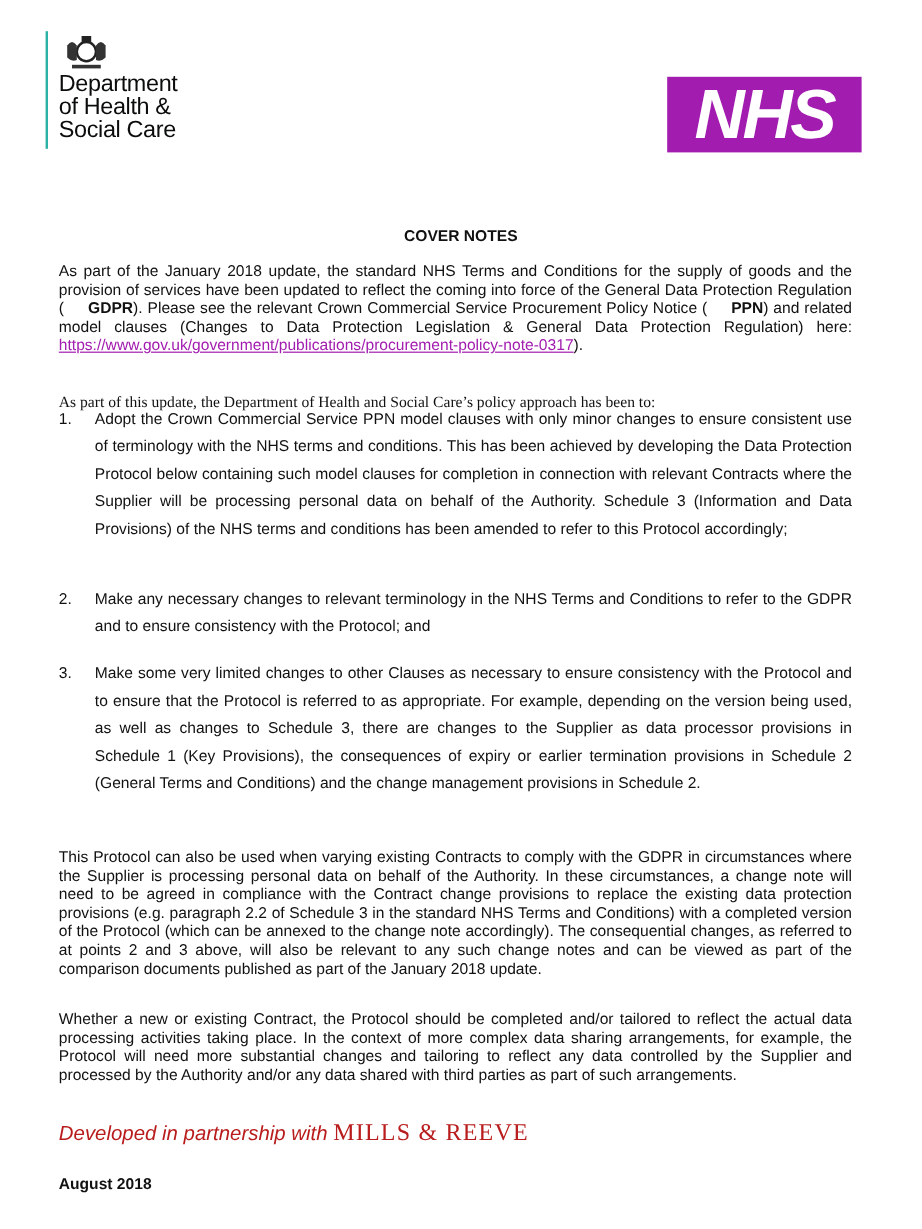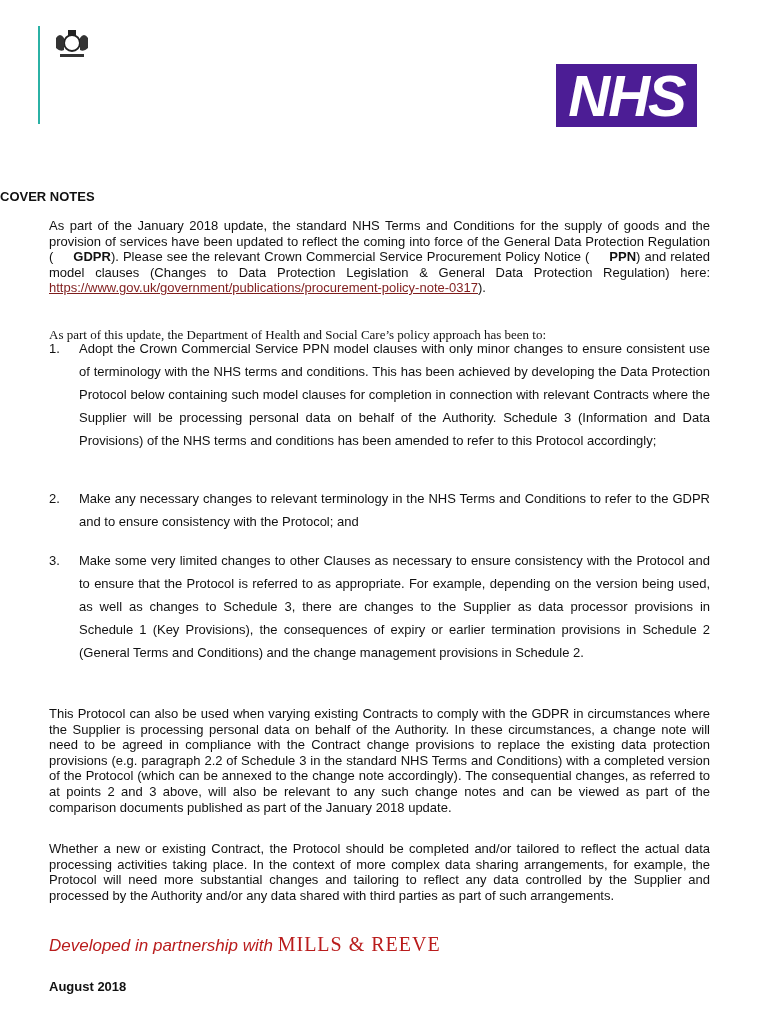--- a/index.html
+++ b/index.html
@@ -2,47 +2,52 @@
 <html><head>
 <meta charset="utf-8">
 <style>
   html, body { margin:0; padding:0; background:#ffffff; }
   body { width:768px; height:1024px; position:relative; overflow:hidden;
          font-family:"Liberation Sans", sans-serif; color:#111; }
   .dhsc { position:absolute; left:38px; top:26px; width:140px; height:100px; }
   .dhsc-bar { position:absolute; left:0; top:0; width:2px; height:98px; background:#2bb1a5; }
   .crest { position:absolute; left:14px; top:2px; width:40px; height:32px; }
   .dhsc-text { position:absolute; left:11px; top:35px; font-size:19.5px; line-height:19px; color:#0b0c0c; letter-spacing:-0.3px; }
-  .nhs { position:absolute; left:556px; top:64px; width:141px; height:63px; background:#4c1d95;
+  .nhs { position:absolute; left:556px; top:64px; width:162px; height:63px; background:#a21caf;
          color:#fff; font-weight:bold; font-style:italic; font-size:58px; line-height:63px;
          text-align:center; letter-spacing:-2px; }
-  .title { position:absolute; left:0; width:768px; top:189px; text-align:left; font-weight:bold; font-size:13px; }
+  .title { position:absolute; left:0; width:768px; top:189px; text-align:center; font-weight:bold; font-size:13px; }
   .para { position:absolute; left:49px; width:661px; font-size:13px; line-height:15.6px; text-align:justify; }
   .para b { font-weight:bold;margin-left:20px; }
-  .para a { color:#7f1d1d; text-decoration:underline; }
+  .para a { color:#a21caf; text-decoration:underline; }
   .item { position:absolute; left:49px; width:661px; font-size:13px; line-height:23px; }
   .item .num { position:absolute; left:0; top:0; }
   .item .txt { margin-left:30px; text-align:justify; }
   .partner { position:absolute; left:49px; top:933px; font-size:17px; color:#b91c1c; white-space:nowrap; }
   .partner .it { font-style:italic; }
   .partner .mr { font-family:"Liberation Serif", serif; font-size:20px; letter-spacing:1px; }
   .date { position:absolute; left:49px; top:979px; font-weight:bold; font-size:13px; }
 </style>
 </head>
 <body>
 
 <div class="dhsc">
   <div class="dhsc-bar"></div>
   <svg class="crest" viewBox="0 0 40 32">
     <circle cx="20" cy="15" r="8" fill="none" stroke="#222" stroke-width="2"></circle>
     <rect x="16" y="2" width="8" height="5" fill="#222"></rect>
     <path d="M4 10 q4 -6 8 0 l0 12 q-4 2 -8 -2z" fill="#333"></path>
     <path d="M36 10 q-4 -6 -8 0 l0 12 q4 2 8 -2z" fill="#333"></path>
     <rect x="8" y="26" width="24" height="3" fill="#333"></rect>
   </svg>
+  <div class="dhsc-text">
+    <div>Department</div>
+    <div>of Health &amp;</div>
+    <div>Social Care</div>
+  </div>
 </div>
 
 <div class="nhs">NHS</div>
 
 <div class="title">COVER NOTES</div>
 
 <div class="para" style="top:218px;"><span>As part of the January 2018 update, the standard NHS Terms and Conditions for the supply of goods and the provision of services have been updated to reflect the coming into force of the General Data Protection Regulation (</span><b>GDPR</b><span>). Please see the relevant Crown Commercial Service Procurement Policy Notice (</span><b>PPN</b><span>) and related model clauses (Changes to Data Protection Legislation &amp; General Data Protection Regulation) here: </span><a>https://www.gov.uk/government/publications/procurement-policy-note-0317</a><span>).</span></div>
 
 <div class="para" style="top:327px;font-family:Liberation Serif, serif;">As part of this update, the Department of Health and Social Care’s policy approach has been to:</div>
 

